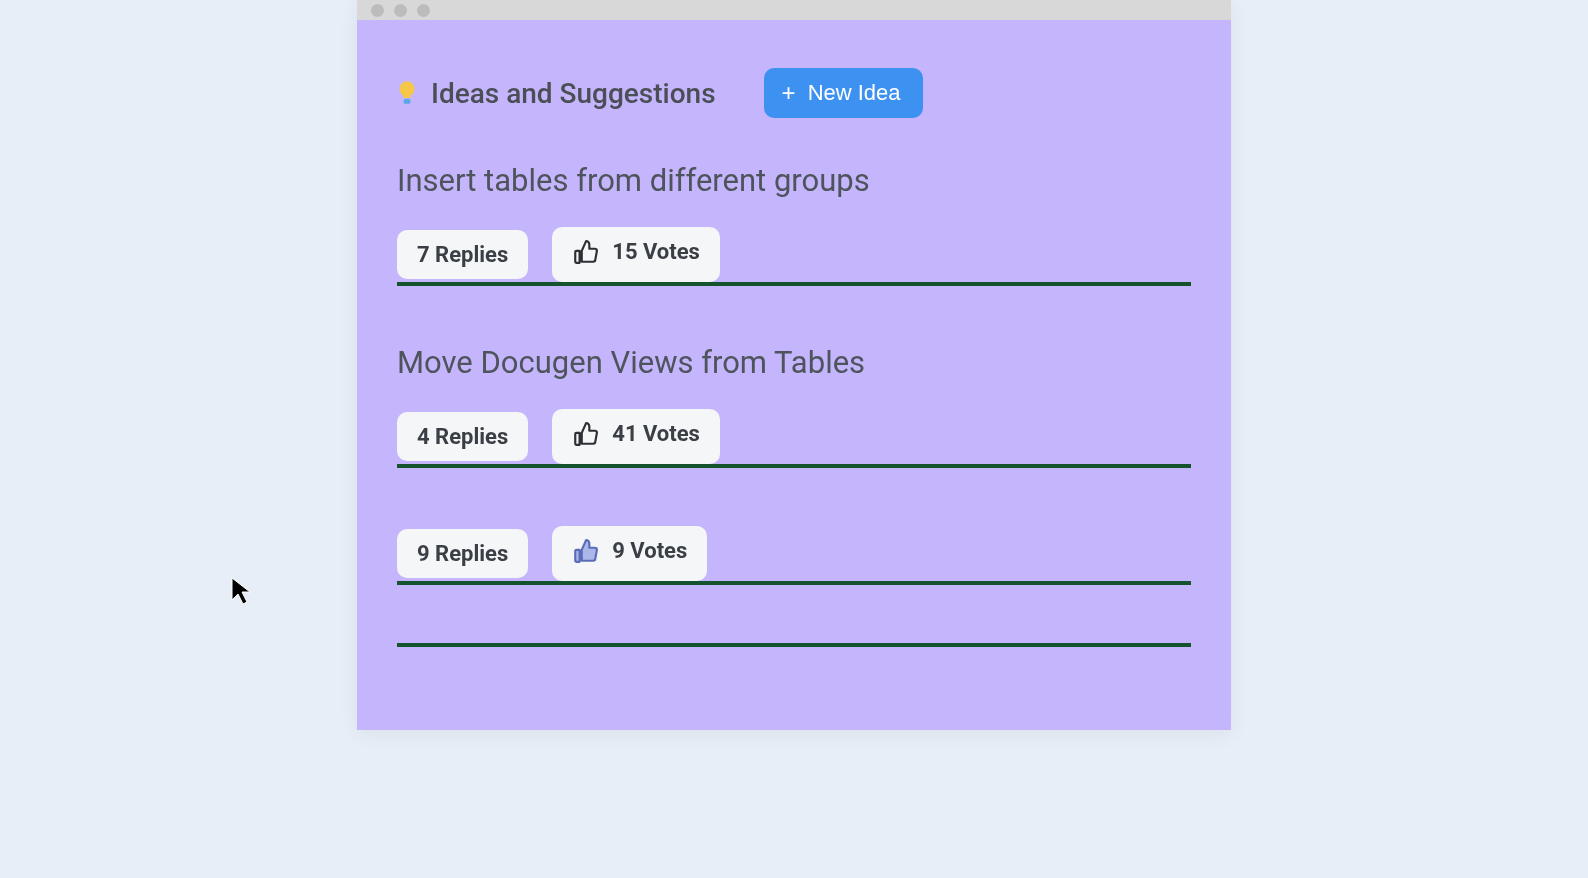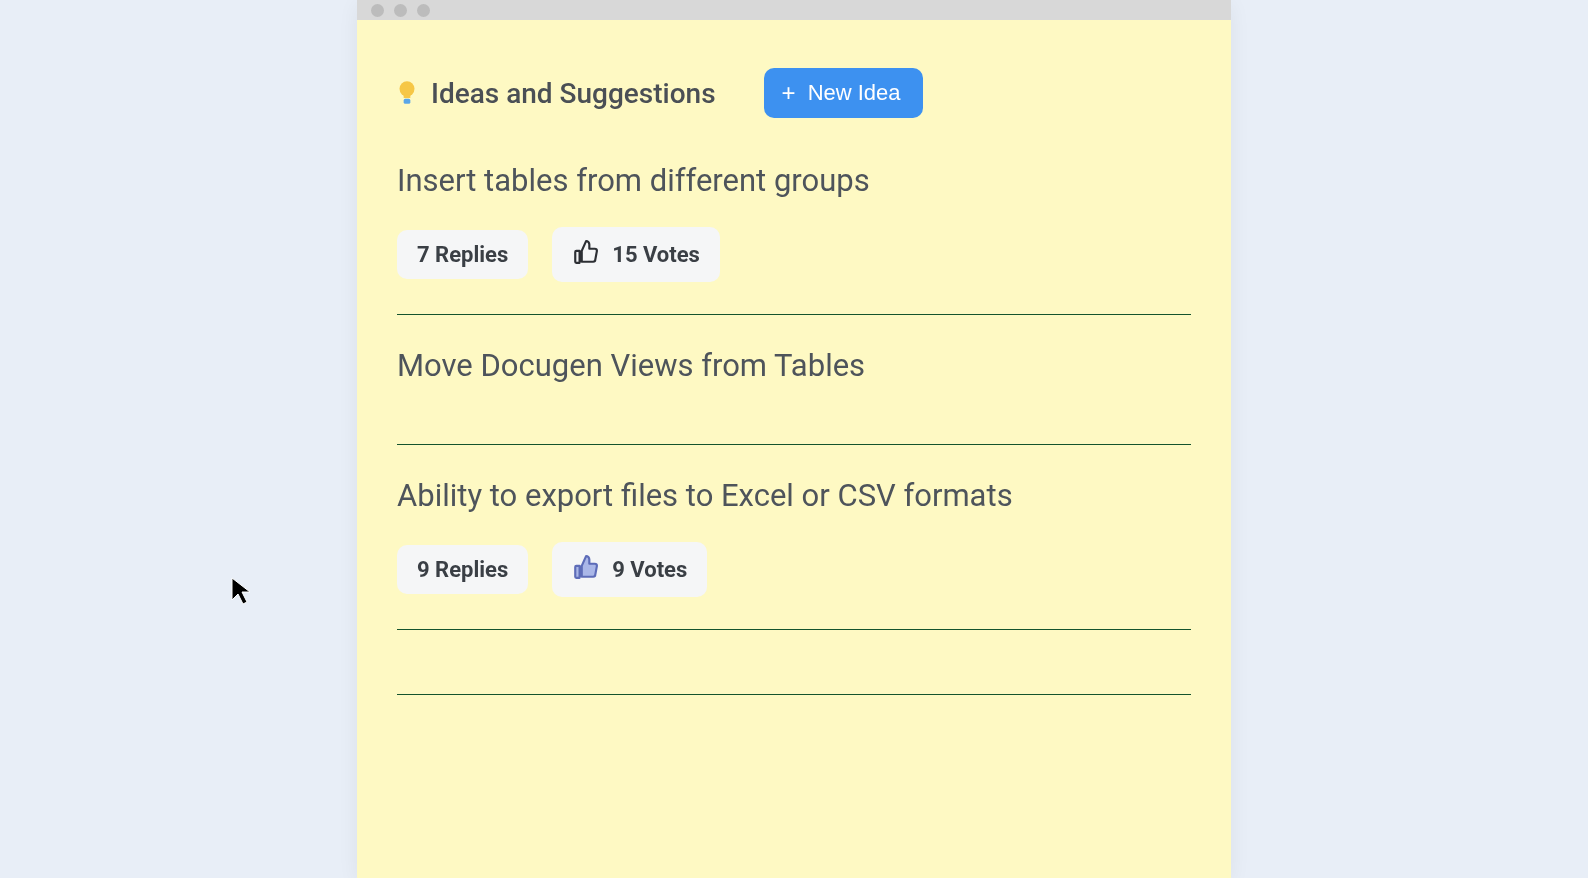--- a/index.html
+++ b/index.html
@@ -10,22 +10,22 @@
     body {
       font-family: -apple-system, BlinkMacSystemFont, "Segoe UI", Roboto, Helvetica, Arial, sans-serif;
       background: #e8eef7;
       width: 1588px;
       height: 878px;
       overflow: hidden;
     }
     .window {
       width: 874px;
       margin: 0 auto;
-      background: #fef9c3;
-      height: 878px;
+      background: #c4b5fd;
+      height: 730px;
       box-shadow: 0 4px 20px rgba(0,0,0,0.06);
     }
     .titlebar {
       height: 20px;
       background: #d8d8d8;
       display: flex;
       align-items: center;
       padding-left: 14px;
       gap: 10px;
       border-top-left-radius: 0;
@@ -76,41 +76,39 @@
       font-size: 22px;
       font-weight: 500;
       cursor: pointer;
     }
     .plus-icon {
       font-size: 24px;
       line-height: 1;
       font-weight: 300;
     }
     .idea-item {
-      border-bottom: 1px solid #14532d;
-      padding-bottom: 32px;
-      margin-bottom: 32px;
+      border-bottom: 4px solid #14532d;
+      margin-bottom: 58px;
     }
     .idea-title {
       font-size: 31px;
       font-weight: 400;
       color: #4e545b;
       margin-bottom: 28px;
     }
     .idea-meta {
       display: flex;
       gap: 24px;
       align-items: center;
     }
     .pill {
       background: #f5f6f7;
       border-radius: 10px;
       padding: 12px 20px;
       display: inline-flex;
-      align-items: center;
       gap: 14px;
       font-size: 22px;
       font-weight: 700;
       color: #3a3f45;
       cursor: pointer;
     }
     .thumb-icon {
       width: 26px;
       height: 26px;
     }
@@ -163,23 +161,33 @@
       <div class="pill">
         <span><svg class="thumb-icon" viewBox="0 0 24 24" width="26" height="26">
     <path d="M7 22H4a1 1 0 0 1-1-1v-9a1 1 0 0 1 1-1h3v11zM9 11l4-9a3 3 0 0 1 3 3v4h5a2 2 0 0 1 2 2l-1.5 8a2 2 0 0 1-2 2H9V11z" fill="none" stroke="#2c2f34" stroke-width="2" stroke-linejoin="round"></path>
   </svg></span>
         <span>15 Votes</span>
       </div>
     </div>
   </div>
         <div class="idea-item">
     <h2 class="idea-title">Move Docugen Views from Tables</h2>
-  </div>
-        <div class="idea-item">
-    <h2 class="idea-title">Ability to export files to Excel or CSV formats</h2>
+    <div class="idea-meta">
+      <div class="pill">
+        <span>4 Replies</span>
+      </div>
+      <div class="pill">
+        <span><svg class="thumb-icon" viewBox="0 0 24 24" width="26" height="26">
+    <path d="M7 22H4a1 1 0 0 1-1-1v-9a1 1 0 0 1 1-1h3v11zM9 11l4-9a3 3 0 0 1 3 3v4h5a2 2 0 0 1 2 2l-1.5 8a2 2 0 0 1-2 2H9V11z" fill="none" stroke="#2c2f34" stroke-width="2" stroke-linejoin="round"></path>
+  </svg></span>
+        <span>41 Votes</span>
+      </div>
+    </div>
+  </div>
+        <div class="idea-item">
     <div class="idea-meta">
       <div class="pill">
         <span>9 Replies</span>
       </div>
       <div class="pill">
         <span><svg class="thumb-icon voted" viewBox="0 0 24 24" width="26" height="26">
     <path d="M7 22H4a1 1 0 0 1-1-1v-9a1 1 0 0 1 1-1h3v11zM9 11l4-9a3 3 0 0 1 3 3v4h5a2 2 0 0 1 2 2l-1.5 8a2 2 0 0 1-2 2H9V11z" fill="#aab7e8" stroke="#5d6cb8" stroke-width="2" stroke-linejoin="round"></path>
   </svg></span>
         <span>9 Votes</span>
       </div>

